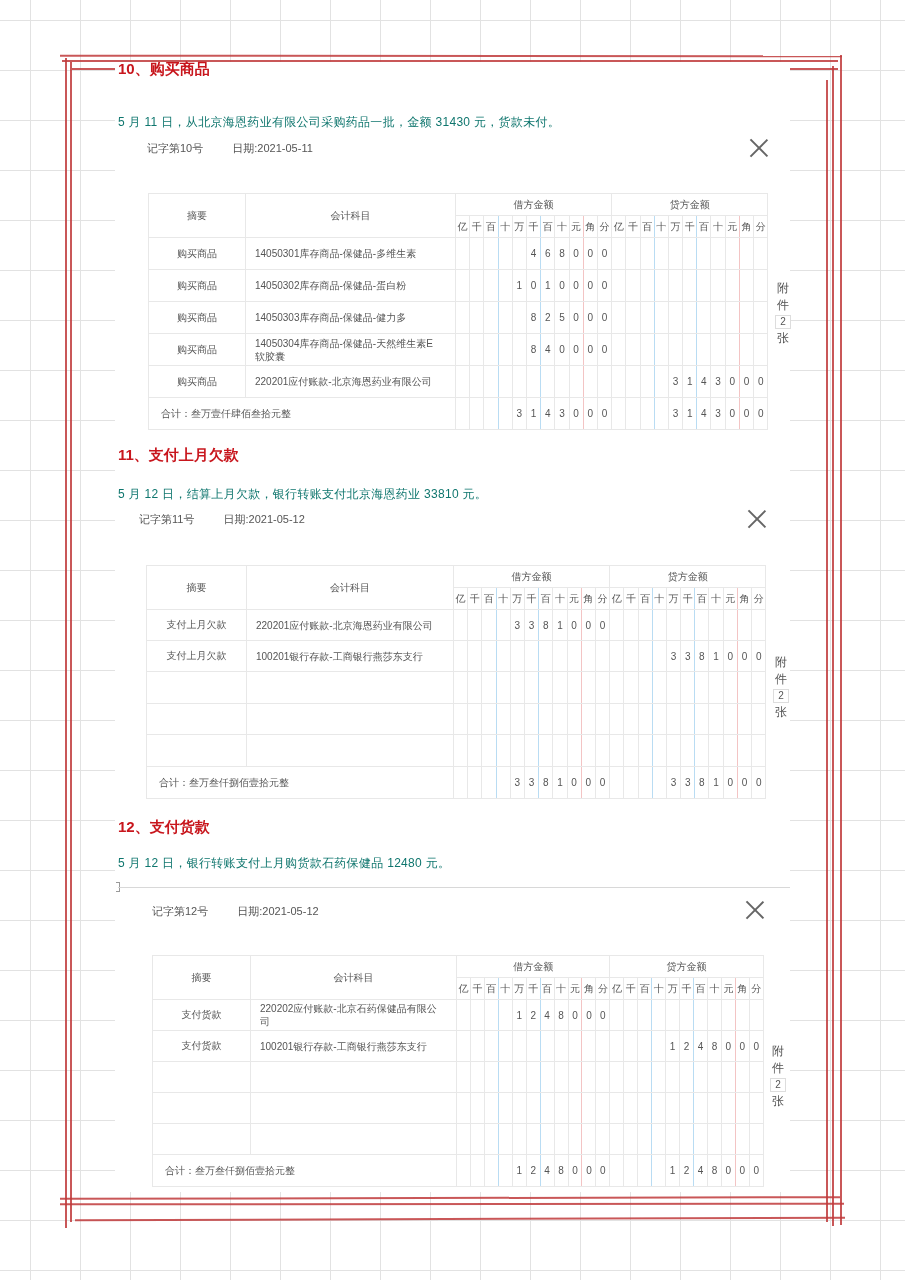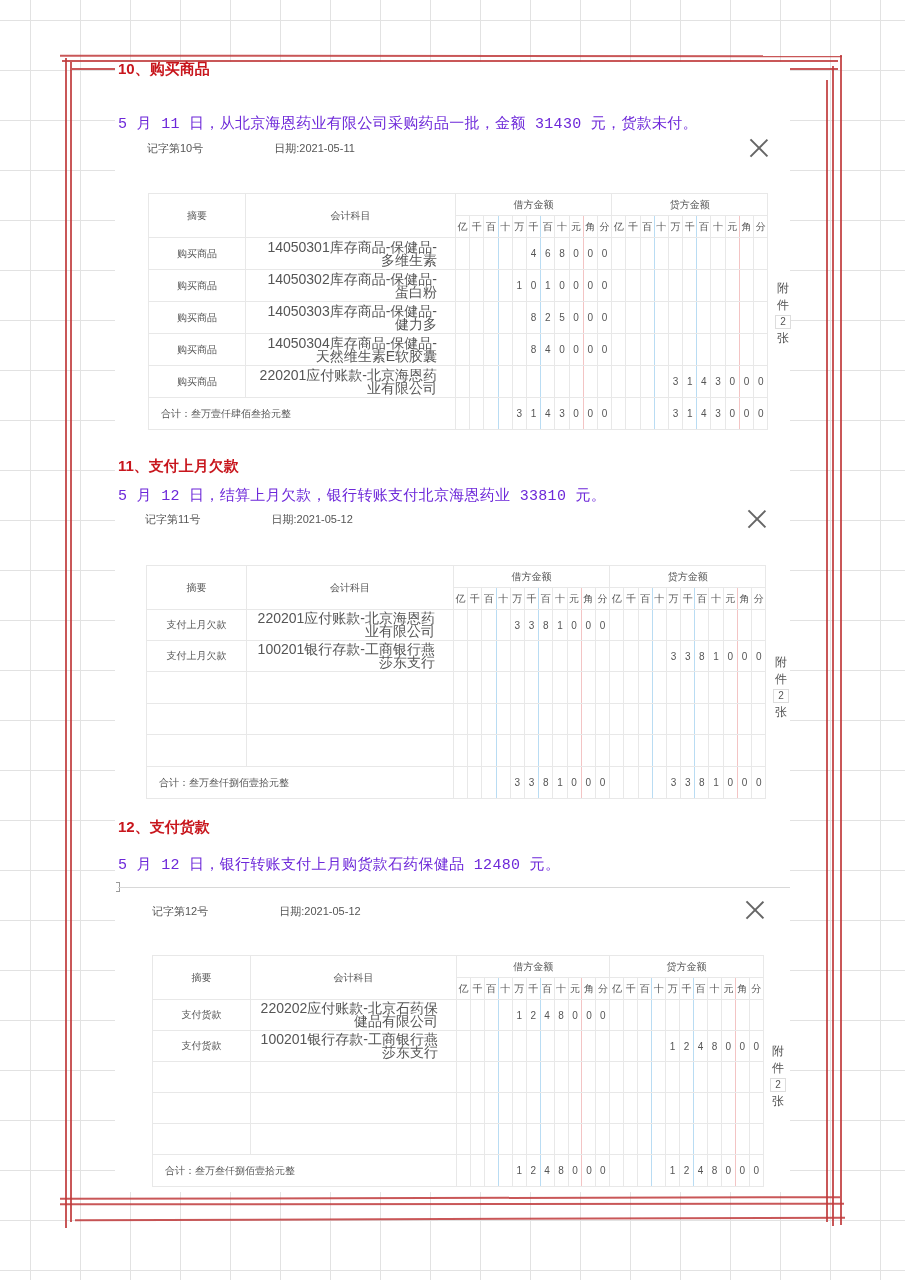--- a/index.html
+++ b/index.html
@@ -18,29 +18,29 @@
   .frame-line { position: absolute; background: #c0393b; opacity: 0.85; }
   .panel {
     position: absolute; left: 115px; top: 62px; width: 675px; height: 1130px;
     background: #ffffff;
   }
   .section-title {
     position: absolute; left: 118px; font-size: 15px; font-weight: bold; color: #c8161d;
     font-family: "Liberation Sans", "DejaVu Sans", sans-serif;
   }
   .section-desc {
-    position: absolute; left: 118px; font-size: 15px; color: #6d28d9;
-    font-family: Liberation Mono, monospace; letter-spacing: 0.3px;
+    position: absolute; left: 118px; font-size: 12px; color: #0f766e;
+    font-family: Liberation Sans, sans-serif; letter-spacing: 0.3px;
   }
   .voucher-head {
     position: absolute; font-size: 11px; color: #555;
     font-family: "Liberation Sans", "DejaVu Sans", sans-serif;
   }
   .voucher-head span { display: inline-block; }
-  .voucher-head .date { margin-left: 68px; }
+  .voucher-head .date { margin-left: 26px; }
   .close-x {
     position: absolute; width: 20px; height: 20px; cursor: pointer;
   }
   .close-x::before, .close-x::after {
     content: ""; position: absolute; left: 9px; top: -2px; width: 1.6px; height: 24px; background: #666;
   }
   .close-x::before { transform: rotate(45deg); }
   .close-x::after { transform: rotate(-45deg); }
 
   table.voucher {
@@ -48,21 +48,21 @@
     font-family: "Liberation Sans", "DejaVu Sans", sans-serif;
     background: #fff;
   }
   table.voucher td, table.voucher th {
     border: 1px solid #e8e8e8; font-weight: normal; color: #555;
     font-size: 10px; text-align: center; vertical-align: middle; padding: 0;
   }
   table.voucher th.grp { height: 22px; font-size: 10px; }
   table.voucher th.digit-h { height: 22px; font-size: 10px; }
   table.voucher td.summary { font-size: 10px; }
-  table.voucher td.account { text-align: right; padding-left: 9px; padding-right: 18px; font-size: 14px; line-height: 13px; }
+  table.voucher td.account { text-align: left; padding-left: 9px; padding-right: 18px; font-size: 10px; line-height: 13px; }
   table.voucher td.digit { font-size: 10px; color: #555; }
   table.voucher td.total-label { text-align: left; padding-left: 12px; font-size: 10px; }
   
   table.voucher .blue-r { border-right: 1px solid #b9dcf3; }
   table.voucher .red-r { border-right: 1px solid #f3c4c4; }
   .attach {
     position: absolute; width: 20px; font-size: 12px; color: #555; text-align: center; line-height: 17px;
     font-family: "Liberation Sans", "DejaVu Sans", sans-serif;
   }
   .attach .num {
@@ -300,23 +300,23 @@
       </tr>
     </tbody>
 </table>
 <div class="attach" style="left:773px;top:280px;">
   <span>附</span><br>
   <span>件</span>
   <span class="num">2</span>
   <span>张</span>
 </div>
 
-<div class="section-title" style="top:457px;">11、支付上月欠款</div>
+<div class="section-title" style="top:446px;">11、支付上月欠款</div>
 <div class="section-desc" style="top:486px;">5 月 12 日，结算上月欠款，银行转账支付北京海恩药业 33810 元。</div>
-<div class="voucher-head" style="left:145px;top:512px;">
+<div class="voucher-head" style="left:139px;top:512px;">
   <span>记字第11号</span>
   <span class="date">日期:2021-05-12</span>
 </div>
 <div class="close-x" style="left:747px;top:509px;"></div>
 
 <table class="voucher" style="left:146px;top:565px;width:619px;">
   <colgroup>
     <col style="width:100px">
       <col style="width:207px">
     <col span="22" style="width:14.2px">

